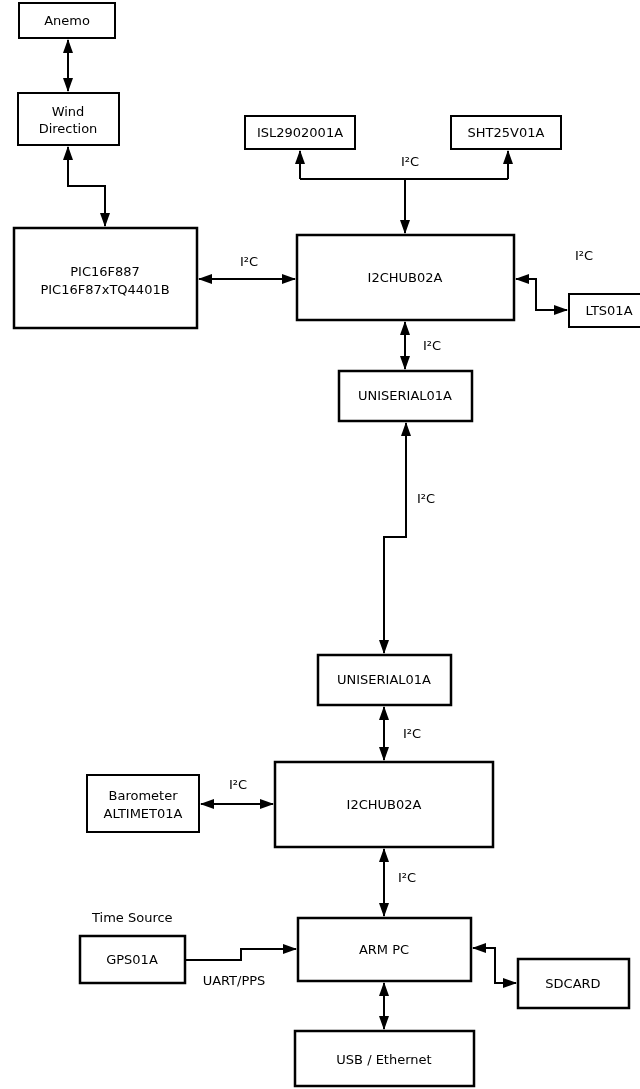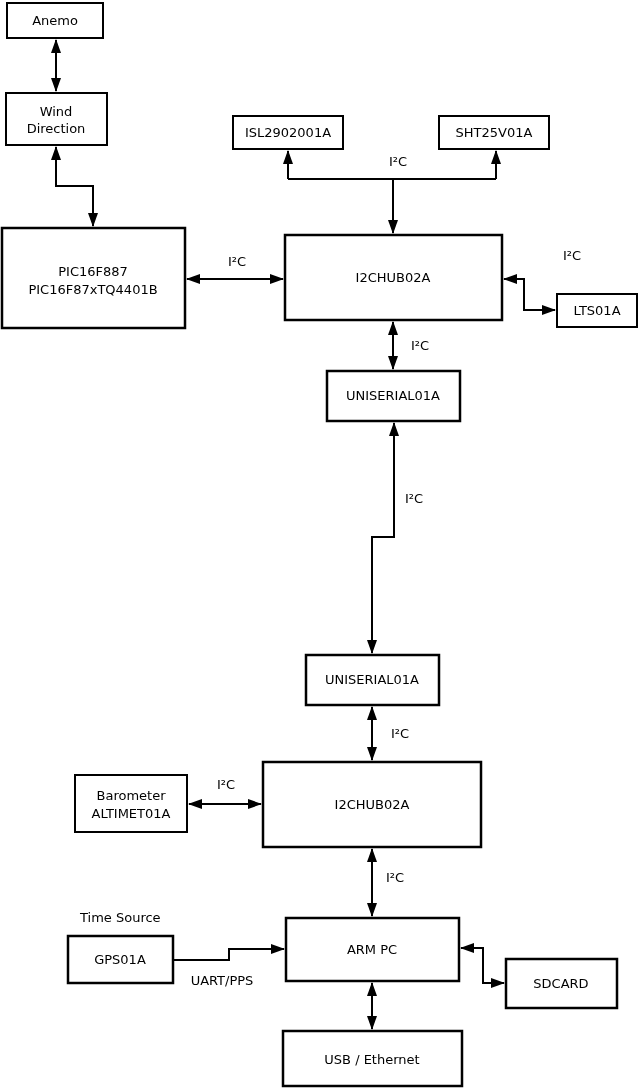--- a/index.html
+++ b/index.html
@@ -5,20 +5,21 @@
   html, body {
     margin: 0;
     padding: 0;
     background: #ffffff;
   }
   .stage {
     position: relative;
     width: 560px;
     height: 1089px;
     background: #ffffff;
+    margin-left: 12px;
   }
   svg {
     display: block;
   }
   .box {
     fill: #ffffff;
     stroke: #000000;
     stroke-width: 2.5px;
   }
   .box-thin {

